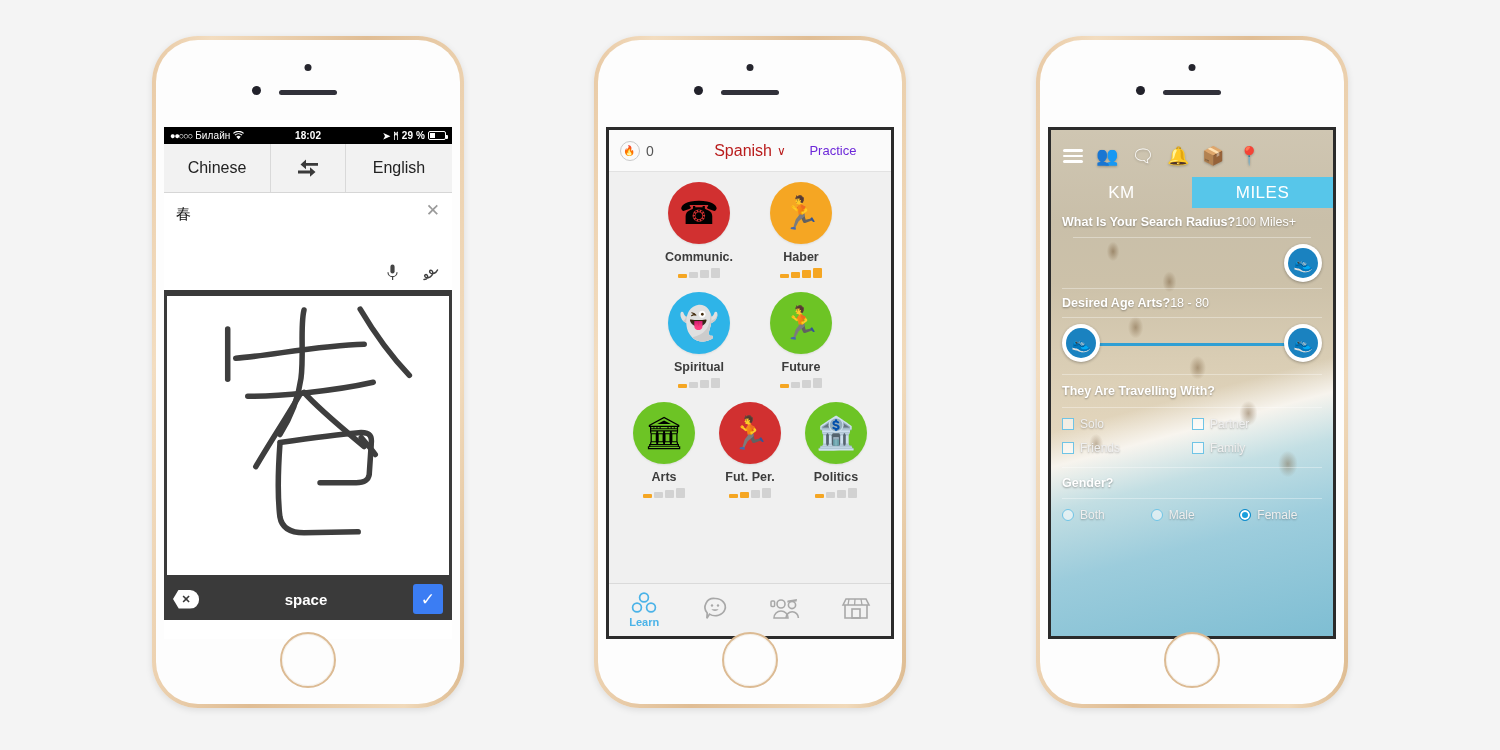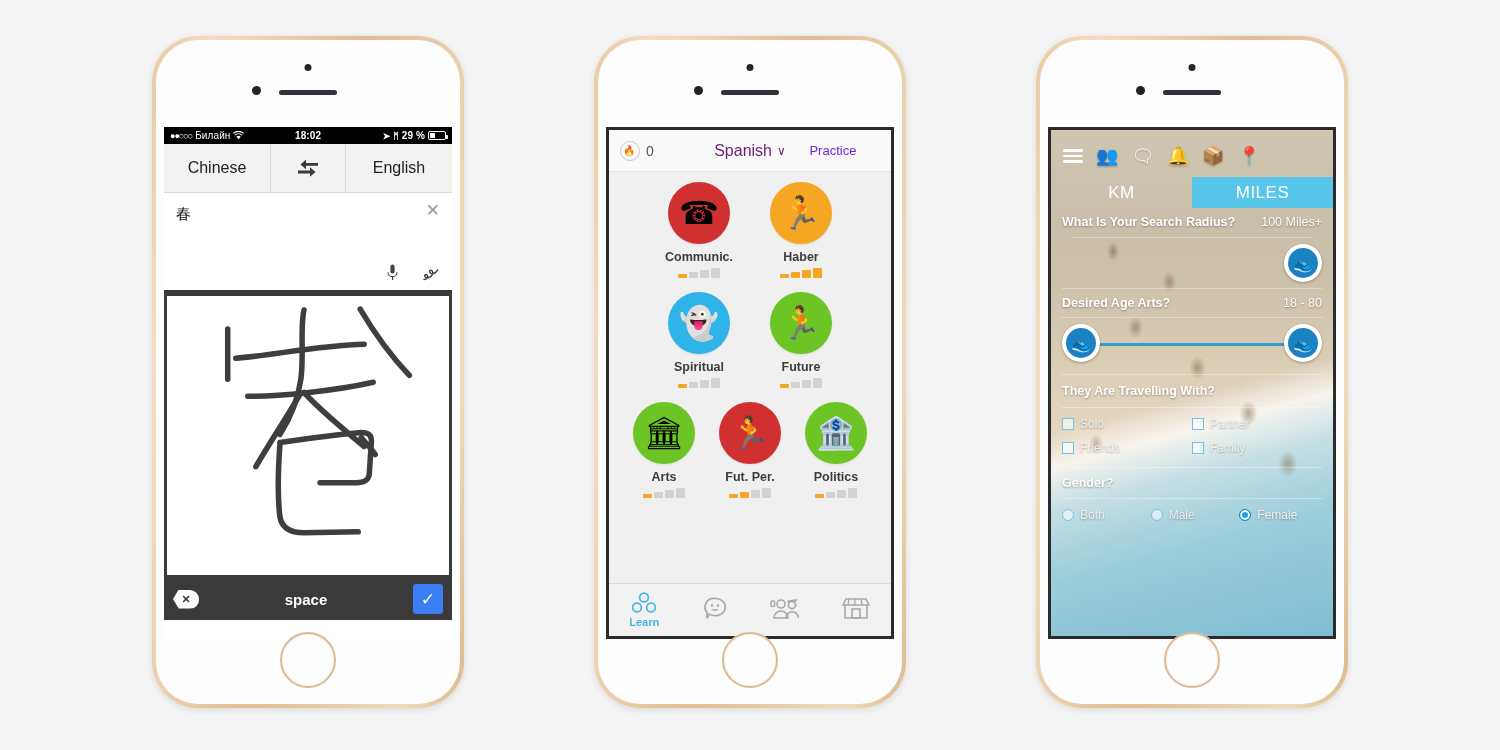--- a/index.html
+++ b/index.html
@@ -103,21 +103,21 @@
 
   
   .duo-head{
     height:42px;background:#fafafa;border-bottom:1px solid #e2e2e2;
     display:flex;align-items:center;padding:0 11px;
   }
   .streak{display:flex;align-items:center;gap:6px;flex:1;}
   .streak-ring{width:20px;height:20px;border-radius:50%;border:1.5px solid #c9c9c9;
                display:flex;align-items:center;justify-content:center;font-size:10px;color:#6a6a6a;}
   .streak-n{font-size:14px;color:#555;}
-  .duo-lang{font-size:16px;color:#701a75;display:flex;align-items:center;gap:5px;}
+  .duo-lang{font-size:16px;color:#b91c1c;display:flex;align-items:center;gap:5px;}
   .duo-practice{flex:1;text-align:center;font-size:13px;color:#6d28d9;}
 
   .duo-body{background:#f0f0f0;height:calc(100% - 42px - 53px);padding-top:10px;}
   .skill-row{display:flex;justify-content:center;gap:28px;margin-bottom:9px;}
   .skill{width:74px;display:flex;flex-direction:column;align-items:center;}
   .skill-circle{
     width:62px;height:62px;border-radius:50%;
     display:flex;align-items:center;justify-content:center;font-size:32px;
     box-shadow:0 1px 2px rgba(0,0,0,.08);
   }
@@ -163,21 +163,21 @@
   .b3-icon{font-size:18px;line-height:1;filter:drop-shadow(0 1px 1px rgba(0,0,0,.25));}
   .b3-icon.act{color:#28a8e0;}
 
   .unit-row{position:relative;display:flex;margin-top:12px;height:31px;}
   .unit{flex:1;display:flex;align-items:center;justify-content:center;color:#fff;font-size:17px;letter-spacing:.5px;}
   .unit.sel{background:#57c6ea;}
 
   .qrow{position:relative;padding:7px 11px 0;}
   .qlabel{color:#fff;font-size:12.5px;font-weight:bold;text-shadow:0 1px 2px rgba(0,0,0,.35);}
   .qvalue{color:#fff;font-size:12.5px;text-shadow:0 1px 2px rgba(0,0,0,.35);}
-  .qline{display:flex;justify-content:space-between;align-items:center;}
+  .qline{display:flex;justify-content:flex-start;align-items:center;}
   .sliderow{position:relative;height:44px;margin-top:4px;}
   .trackline{position:absolute;left:26px;right:26px;top:21px;height:3px;background:#2f9fd4;}
   .thumb{
     position:absolute;top:2px;width:38px;height:38px;border-radius:50%;
     background:#fff;display:flex;align-items:center;justify-content:center;
     box-shadow:0 1px 3px rgba(0,0,0,.3);
   }
   .thumb i{
     width:30px;height:30px;border-radius:50%;background:#1a82c0;
     display:flex;align-items:center;justify-content:center;color:#fff;font-size:16px;

